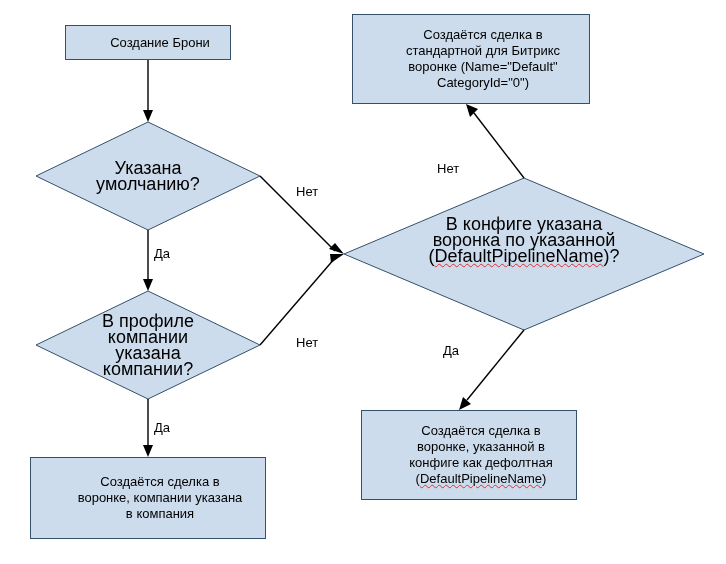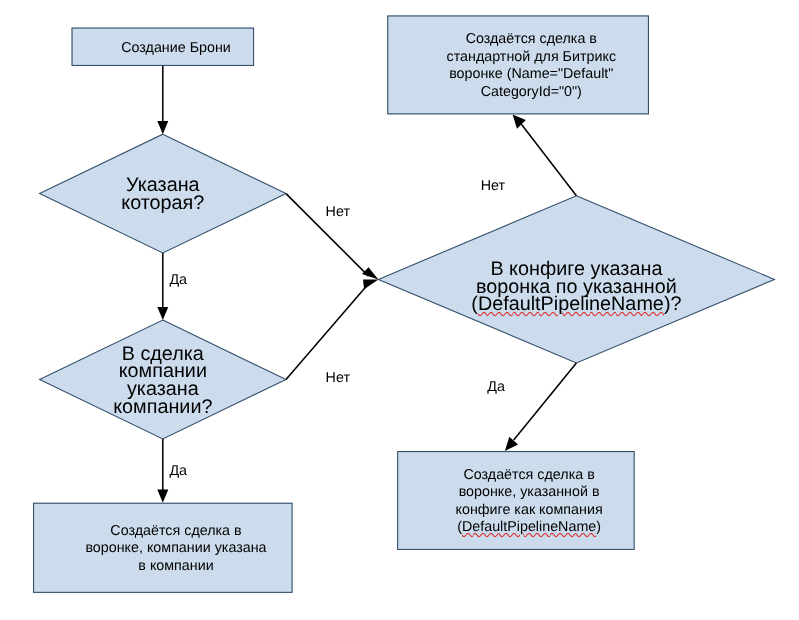--- a/index.html
+++ b/index.html
@@ -104,55 +104,55 @@
       <polygon points="459,410 463,397 471,404"></polygon>
     </g>
   </svg>
 
   <div class="node box" style="left:65px; top:25px; width:166px; height:35px;">
     <span>Создание Брони</span>
   </div>
 
   <div class="diamond-label" style="left:68px; top:152px; width:160px; height:48px; flex-direction:column;">
     <span>Указана</span>
-    <span>которая?</span>
+    <span>умолчанию?</span>
   </div>
 
   <div class="diamond-label" style="left:68px; top:305px; width:160px; height:80px; flex-direction:column;">
-    <span>В сделка</span>
+    <span>В профиле</span>
     <span>компании</span>
     <span>указана</span>
     <span>компании?</span>
   </div>
 
   <div class="node box" style="left:30px; top:457px; width:236px; height:82px; flex-direction:column;">
     <span>Создаётся сделка в</span>
     <span>воронке, компании указана</span>
-    <span>в компании</span>
+    <span>в компания</span>
   </div>
 
-  <div class="diamond-label" style="left:390px; top:232px; width:268px; height:56px; flex-direction:column;">
+  <div class="diamond-label" style="left:390px; top:212px; width:268px; height:56px; flex-direction:column;">
     <span>В конфиге указана</span>
     <span>воронка по указанной</span>
     <span>
       <span>(</span><span class="spell">DefaultPipelineName</span><span>)?</span>
     </span>
   </div>
 
   <div class="node box" style="left:352px; top:14px; width:238px; height:90px; flex-direction:column;">
     <span>Создаётся сделка в</span>
     <span>стандартной для Битрикс</span>
     <span>воронке (Name="Default"</span>
     <span>CategoryId="0")</span>
   </div>
 
   <div class="node box" style="left:361px; top:410px; width:216px; height:90px; flex-direction:column;">
     <span>Создаётся сделка в</span>
     <span>воронке, указанной в</span>
-    <span>конфиге как компания</span>
+    <span>конфиге как дефолтная</span>
     <span>
       <span>(</span><span class="spell">DefaultPipelineName</span><span>)</span>
     </span>
   </div>
 
   <div class="edge-label" style="left:296px; top:184px;">Нет</div>
   <div class="edge-label" style="left:154px; top:246px;">Да</div>
   <div class="edge-label" style="left:296px; top:335px;">Нет</div>
   <div class="edge-label" style="left:154px; top:420px;">Да</div>
   <div class="edge-label" style="left:437px; top:161px;">Нет</div>

